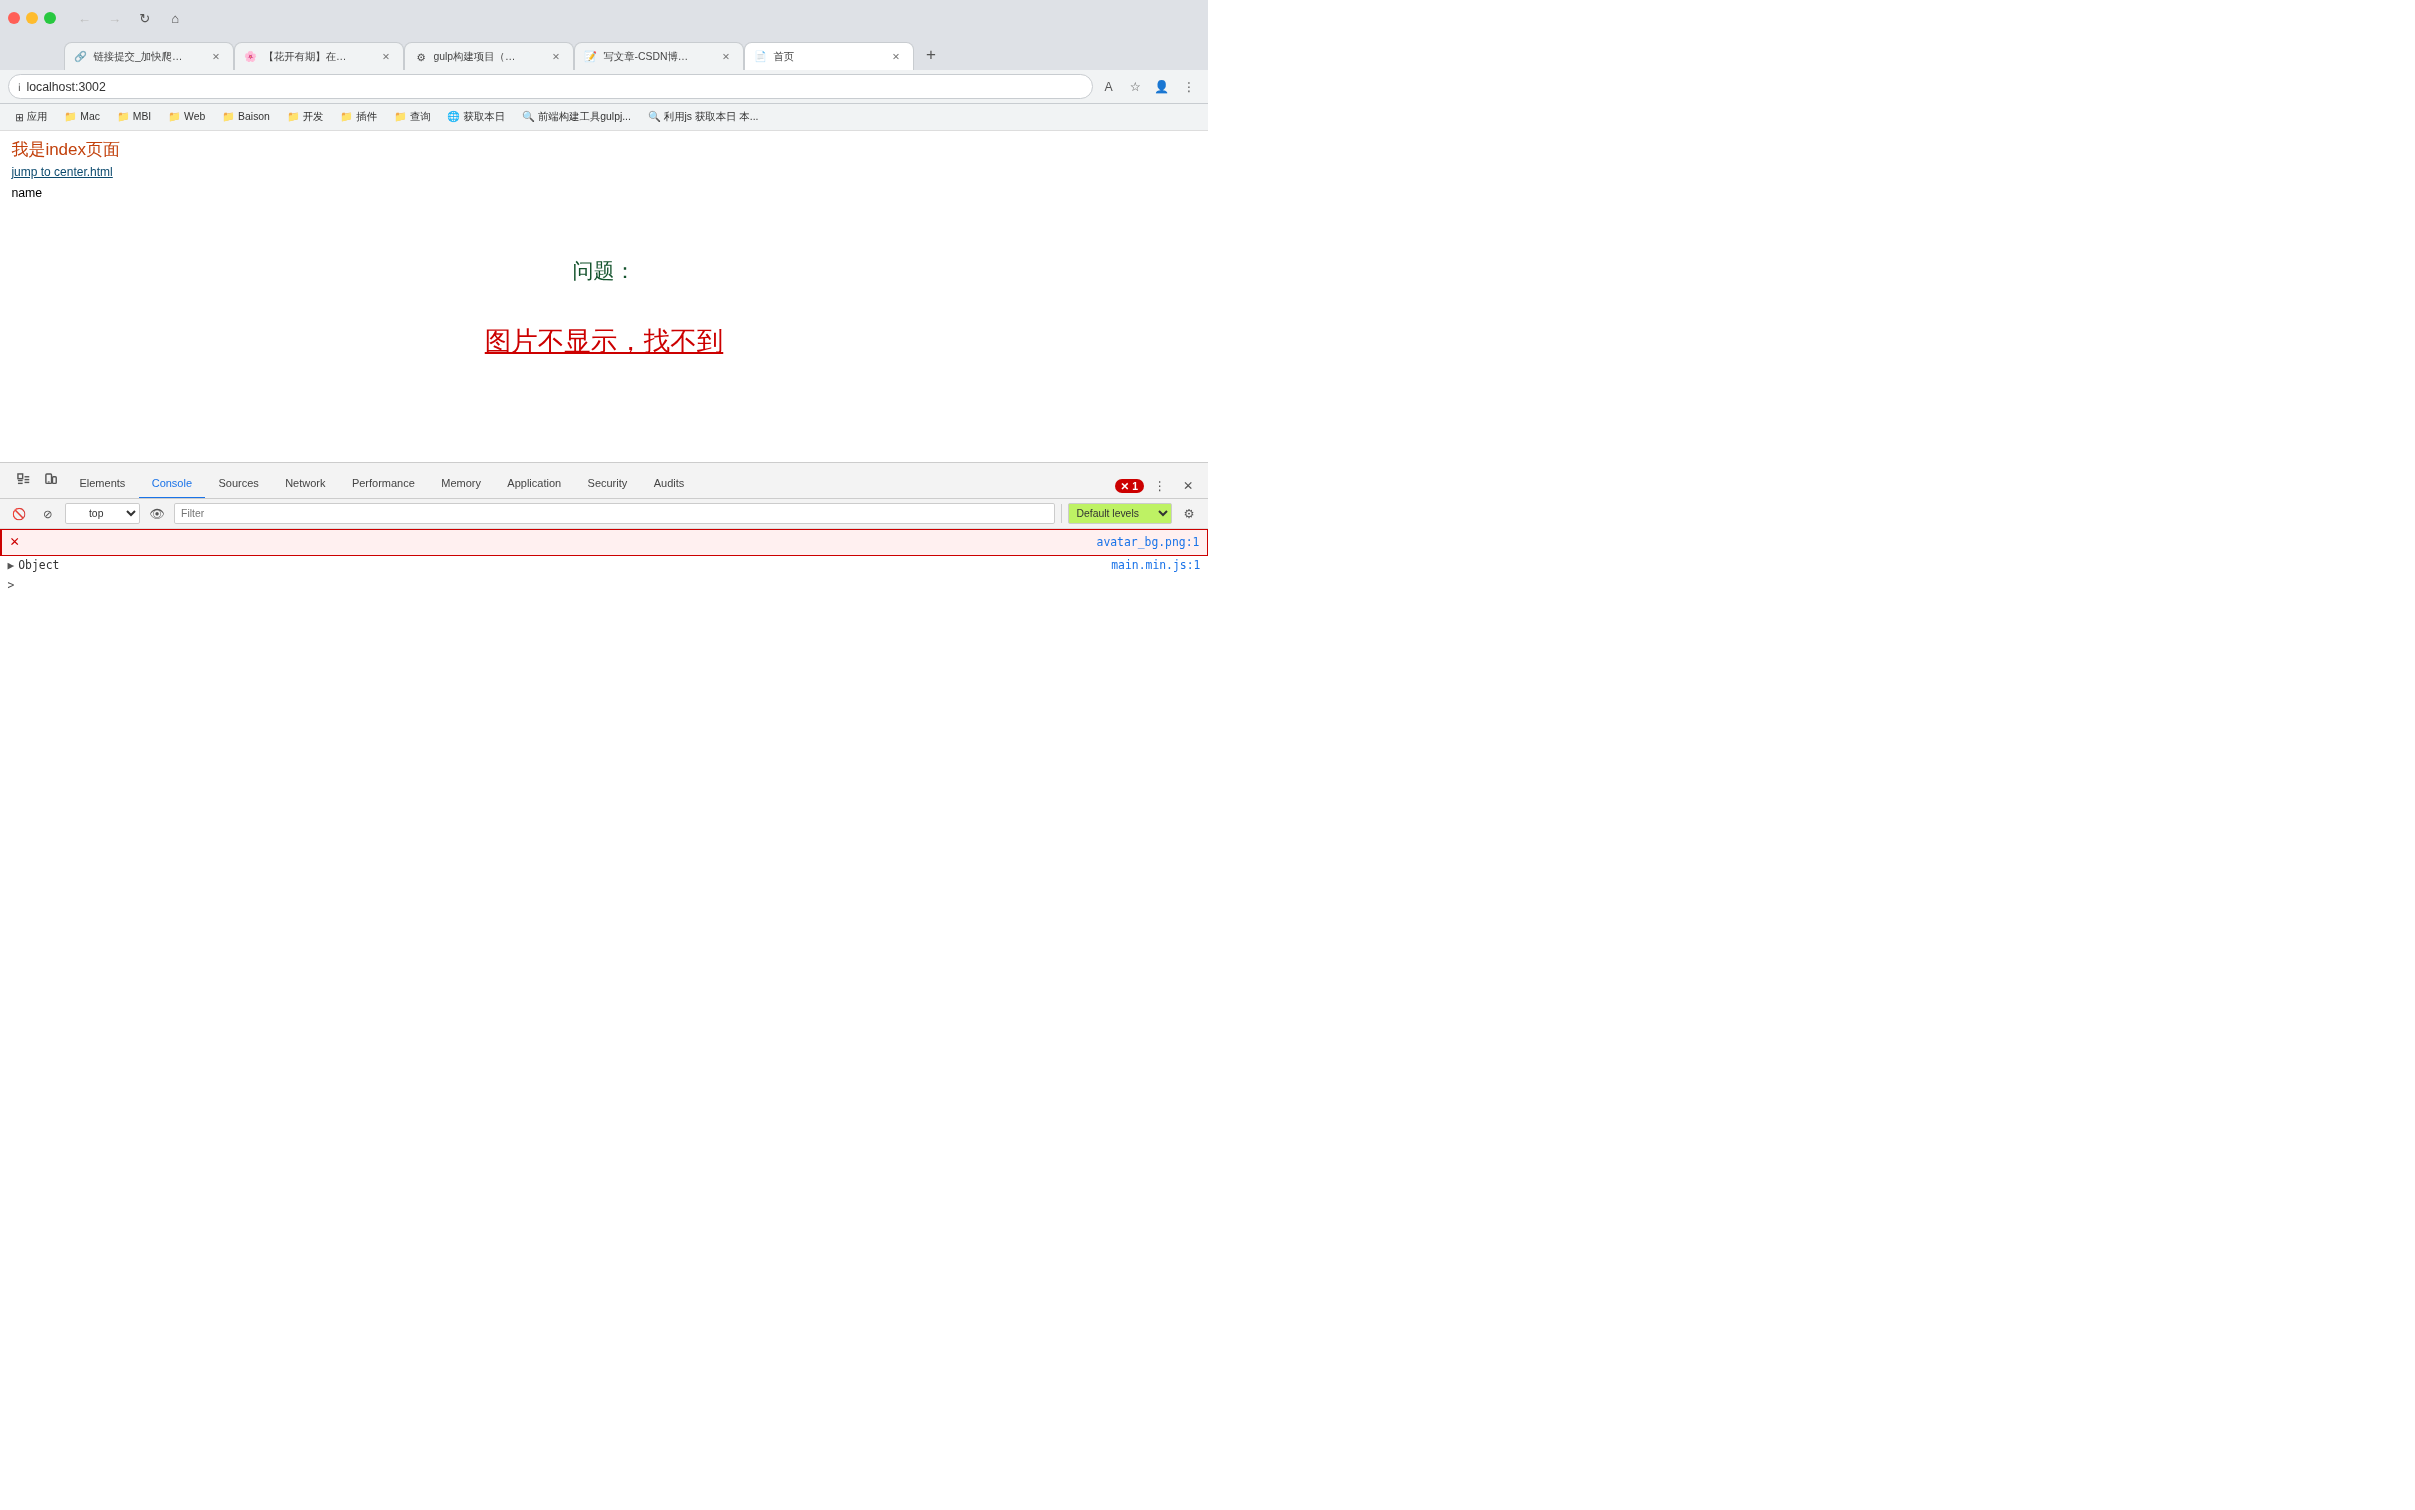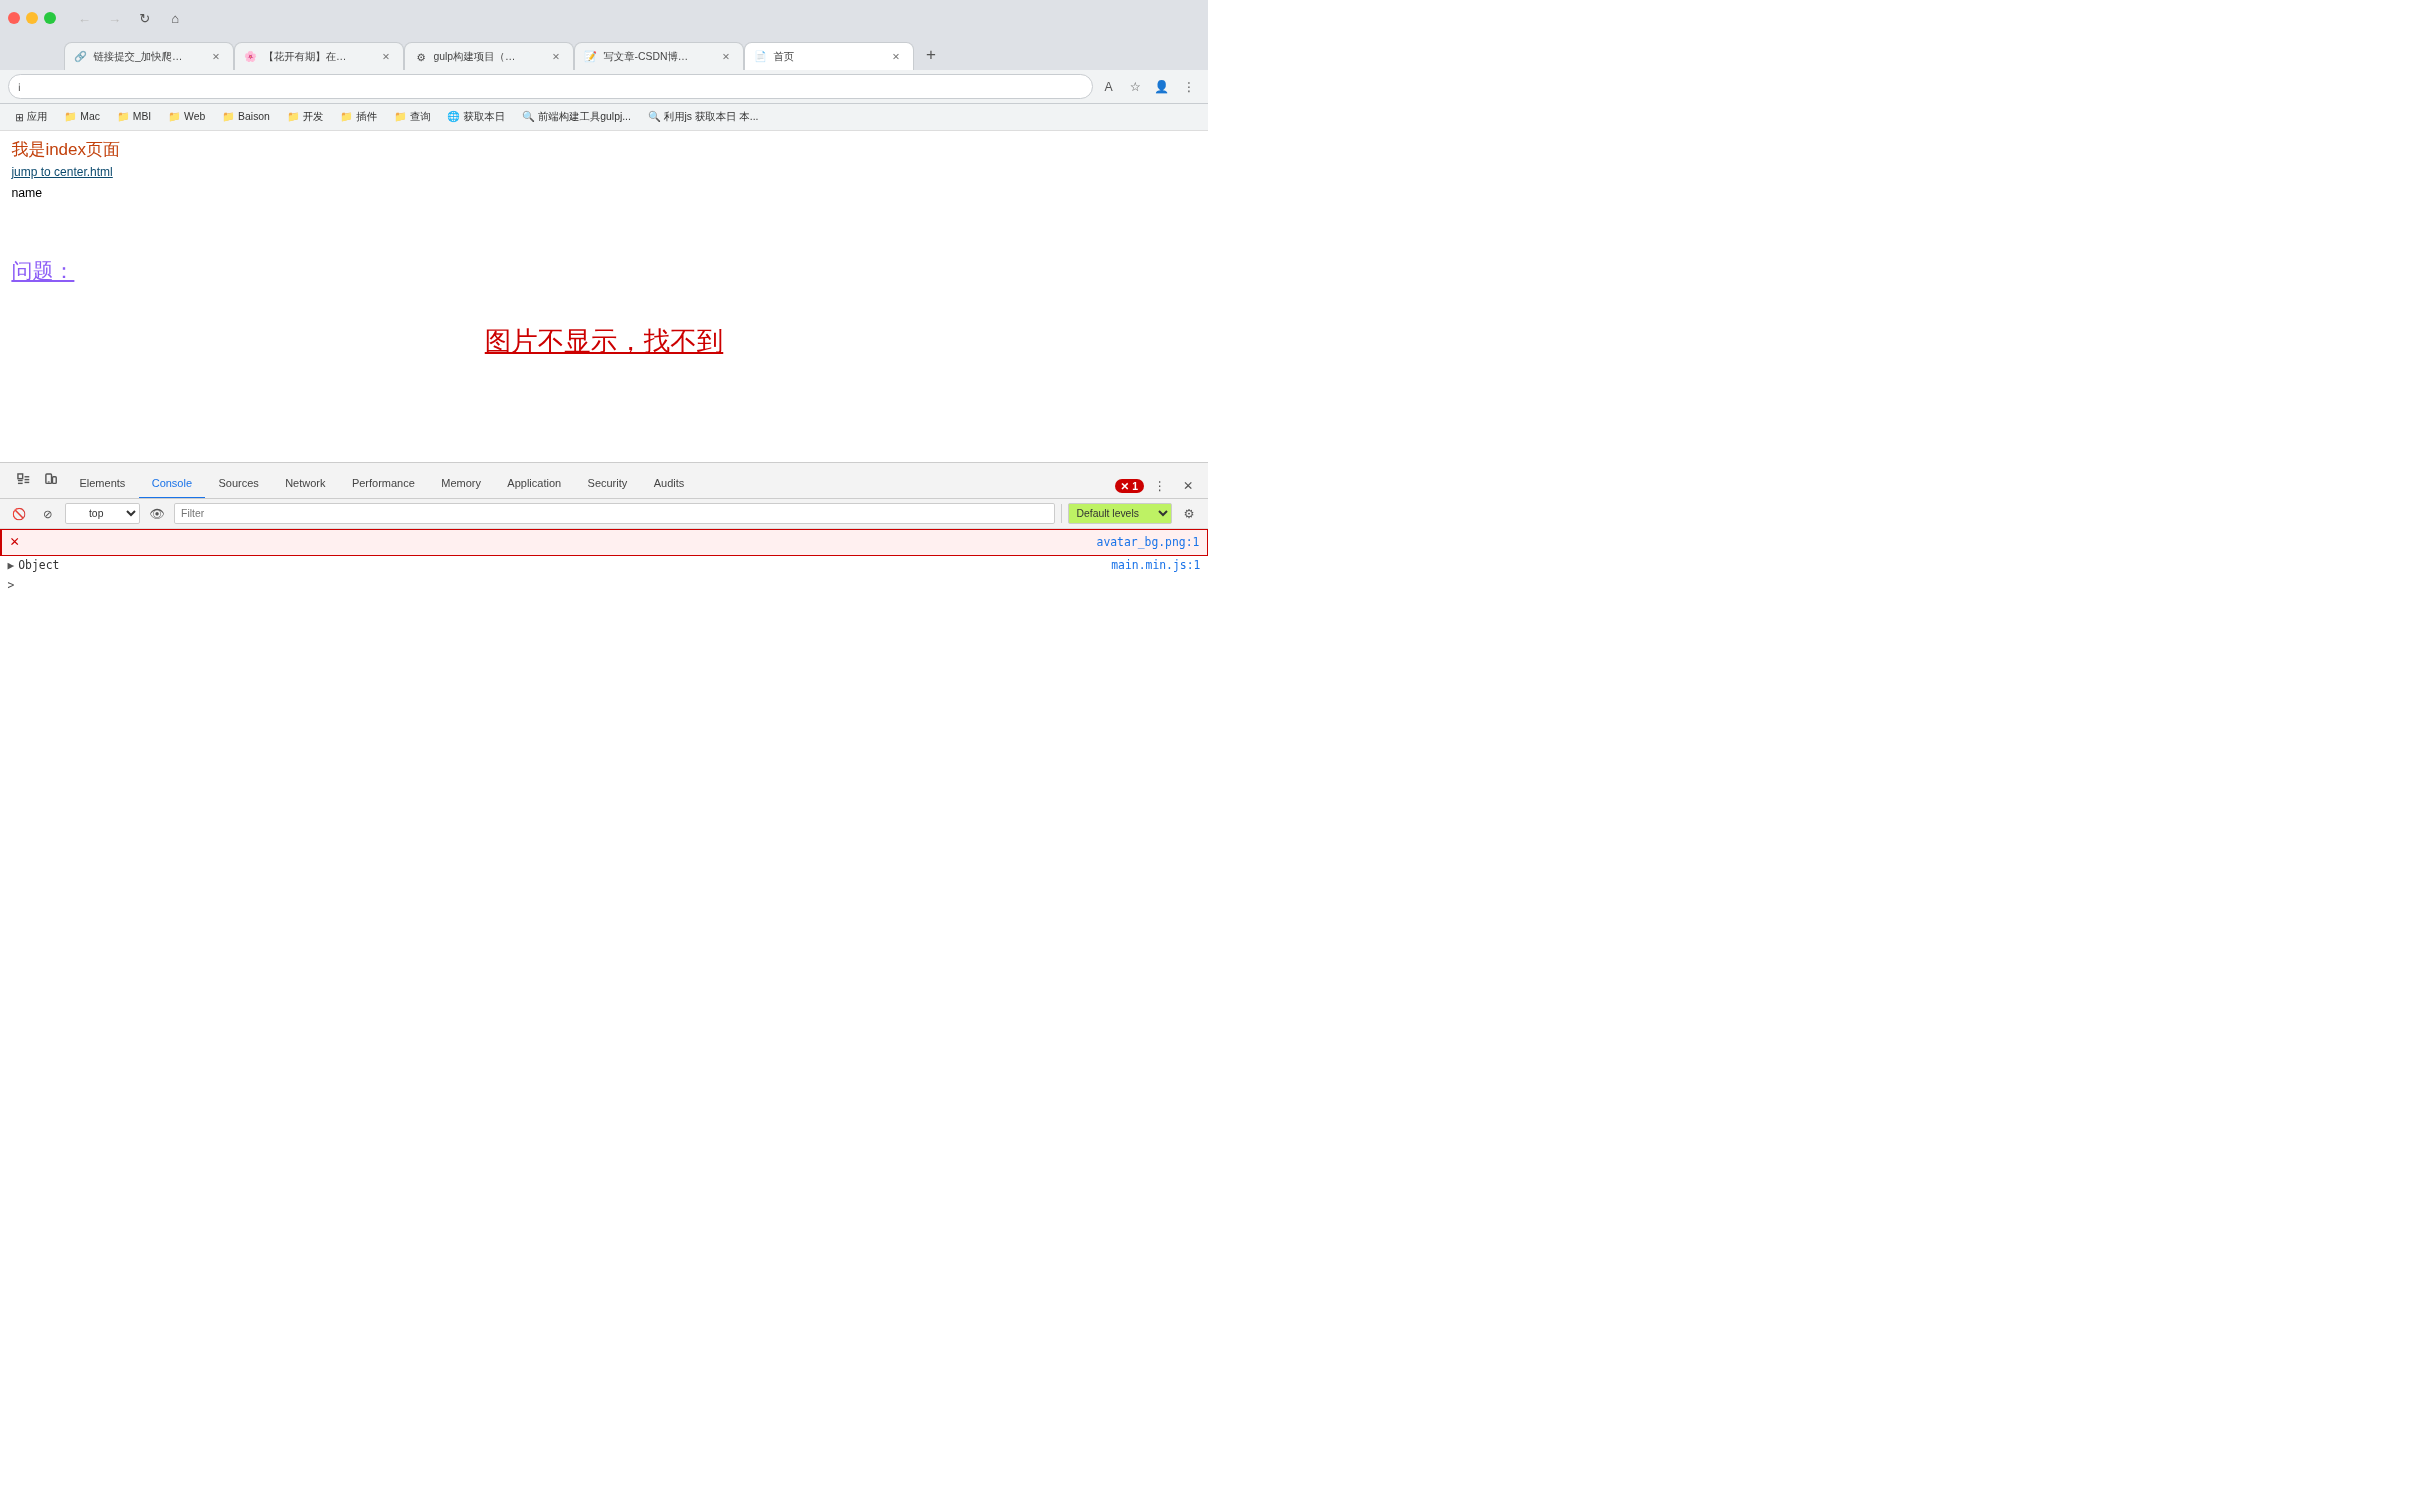--- a/index.html
+++ b/index.html
@@ -40,21 +40,21 @@
     .bookmarks-bar { height: 26.5px; background: #f1f3f4; display: flex; align-items: center; padding: 0 7.6px; gap: 1.9px; border-bottom: 0.9px solid #ddd; overflow: hidden; }
     .bookmark-item { display: flex; align-items: center; gap: 2.8px; padding: 1.9px 7.6px; font-size: 10.4px; color: #333; cursor: pointer; border-radius: 2.8px; white-space: nowrap; }
     .bookmark-icon { font-size: 10.4px; }
 
     
     .page-content { flex: 1; background: #fff; overflow: hidden; position: relative; display: flex; flex-direction: column; }
     .page-body { flex: 1; padding: 7.6px 11.4px; overflow: hidden; }
     .page-heading { font-size: 17px; font-weight: normal; color: #c2410c; margin-bottom: 3.8px; }
     .page-link { color: #0c4a6e; text-decoration: underline; font-size: 12px; margin-bottom: 3.8px; cursor: pointer; display: block; }
     .page-name { font-size: 12.3px; color: #000; }
-    .page-problem { color: #8b5cf6; font-size: 21px; font-weight: normal; text-align: left; margin-top: 57px; text-decoration: underline; }
+    .page-problem { color: #14532d; font-size: 21px; font-weight: normal; text-align: center; margin-top: 57px; }
     .page-problem-sub { color: #cc0000; font-size: 26.5px; font-weight: normal; text-align: center; margin-top: 38px; text-decoration: underline; }
 
     
     .devtools { height: 293px; background: #fff; border-top: 0.9px solid #ccc; display: flex; flex-direction: column; }
     .devtools-tabs { height: 36px; background: #f3f3f3; display: flex; align-items: flex-end; border-bottom: 0.9px solid #ccc; padding: 0 0 0 7.6px; }
     .devtools-actions-left { display: flex; align-items: center; gap: 1.9px; padding: 0 3.8px; height: 36px; }
     .devtools-action { width: 24.6px; height: 24.6px; border: none; background: transparent; cursor: pointer; display: flex; align-items: center; justify-content: center; color: #555; font-size: 12.3px; border-radius: 2.8px; }
     .devtools-tab { height: 30px; padding: 0 13.2px; display: flex; align-items: center; font-size: 11px; color: #444; cursor: pointer; border: none; background: transparent; border-bottom: 1.9px solid transparent; }
     .devtools-tab.active { color: #1a73e8; border-bottom: 1.9px solid #1a73e8; }
     .devtools-tab-right { margin-left: auto; display: flex; align-items: center; gap: 3.8px; padding-right: 7.6px; }
@@ -125,20 +125,21 @@
       <span class="tab-favicon">📄</span>
       <span class="tab-title">首页</span>
       <span class="tab-close">✕</span>
     </div>
     <div class="tab-new">+</div>
   </div>
 
   <div class="address-bar-row">
     <div class="address-bar">
       <span class="security-icon">ℹ</span>
+      <span class="url-text">localhost:3002</span>
     </div>
     <div class="address-bar-actions">
       <button class="addr-action-btn">A</button>
       <button class="addr-action-btn">☆</button>
       <button class="addr-action-btn">👤</button>
       <button class="addr-action-btn">⋮</button>
     </div>
   </div>
 
   <div class="bookmarks-bar">

